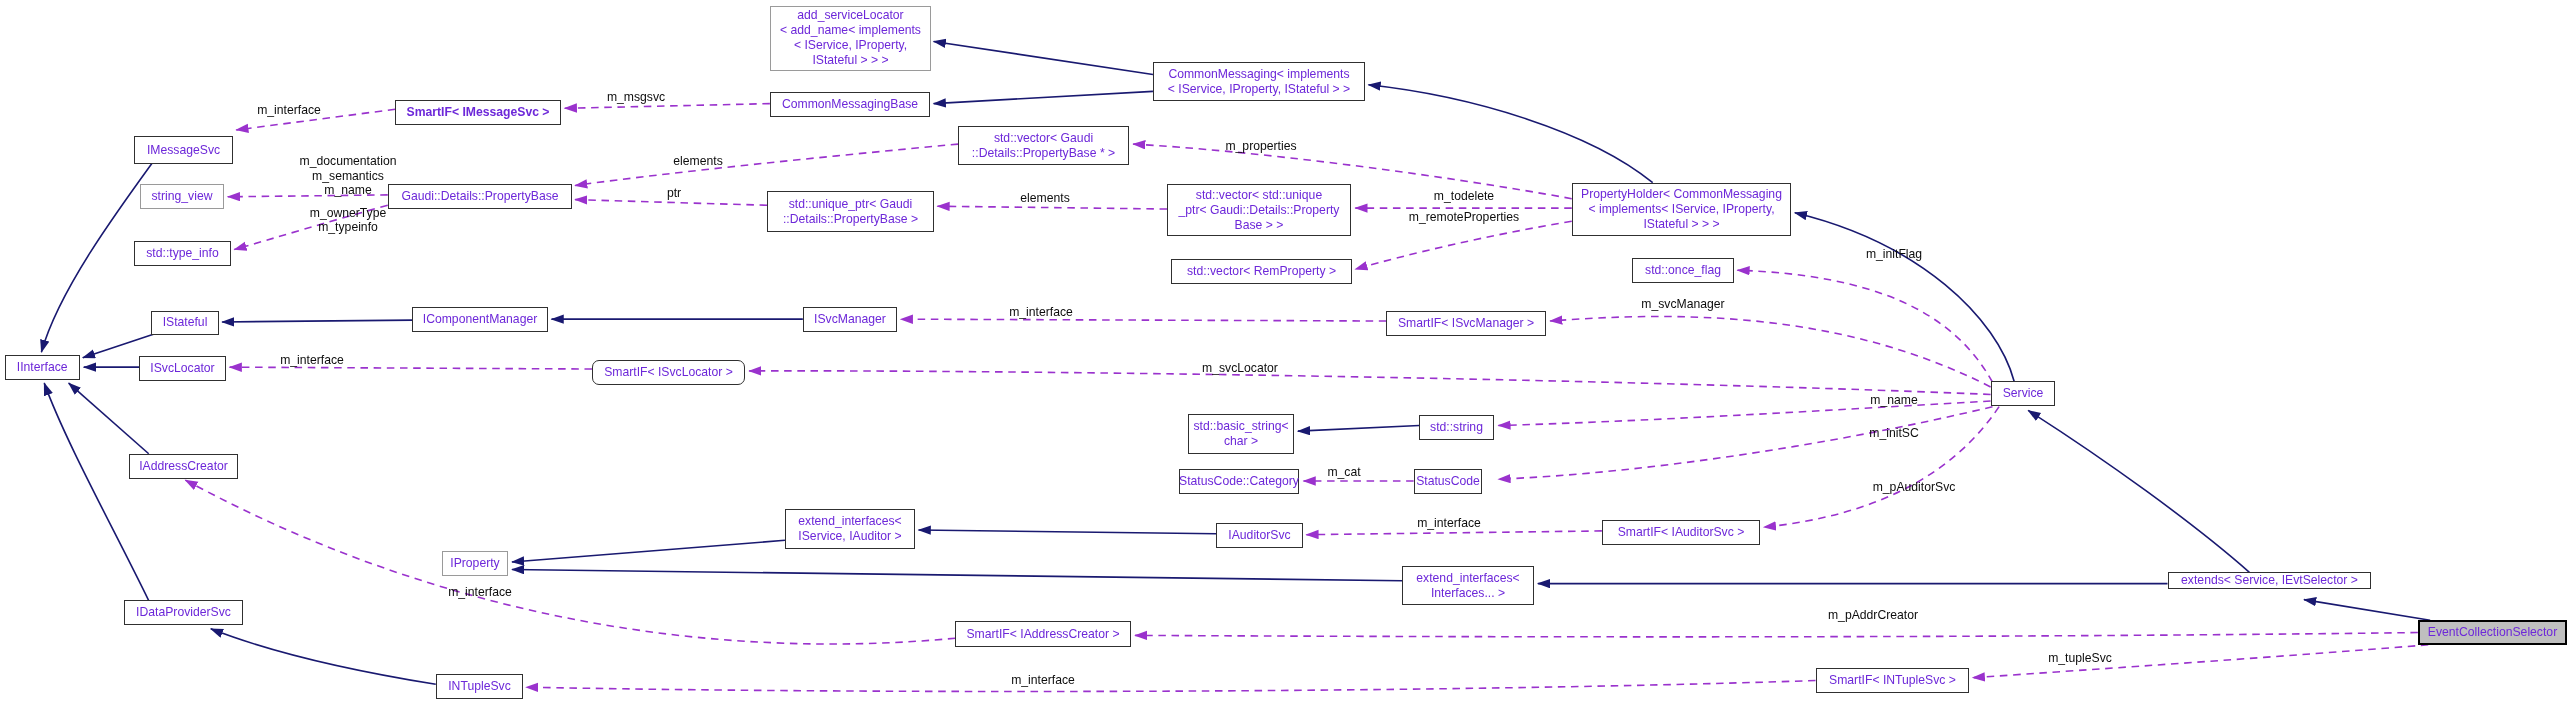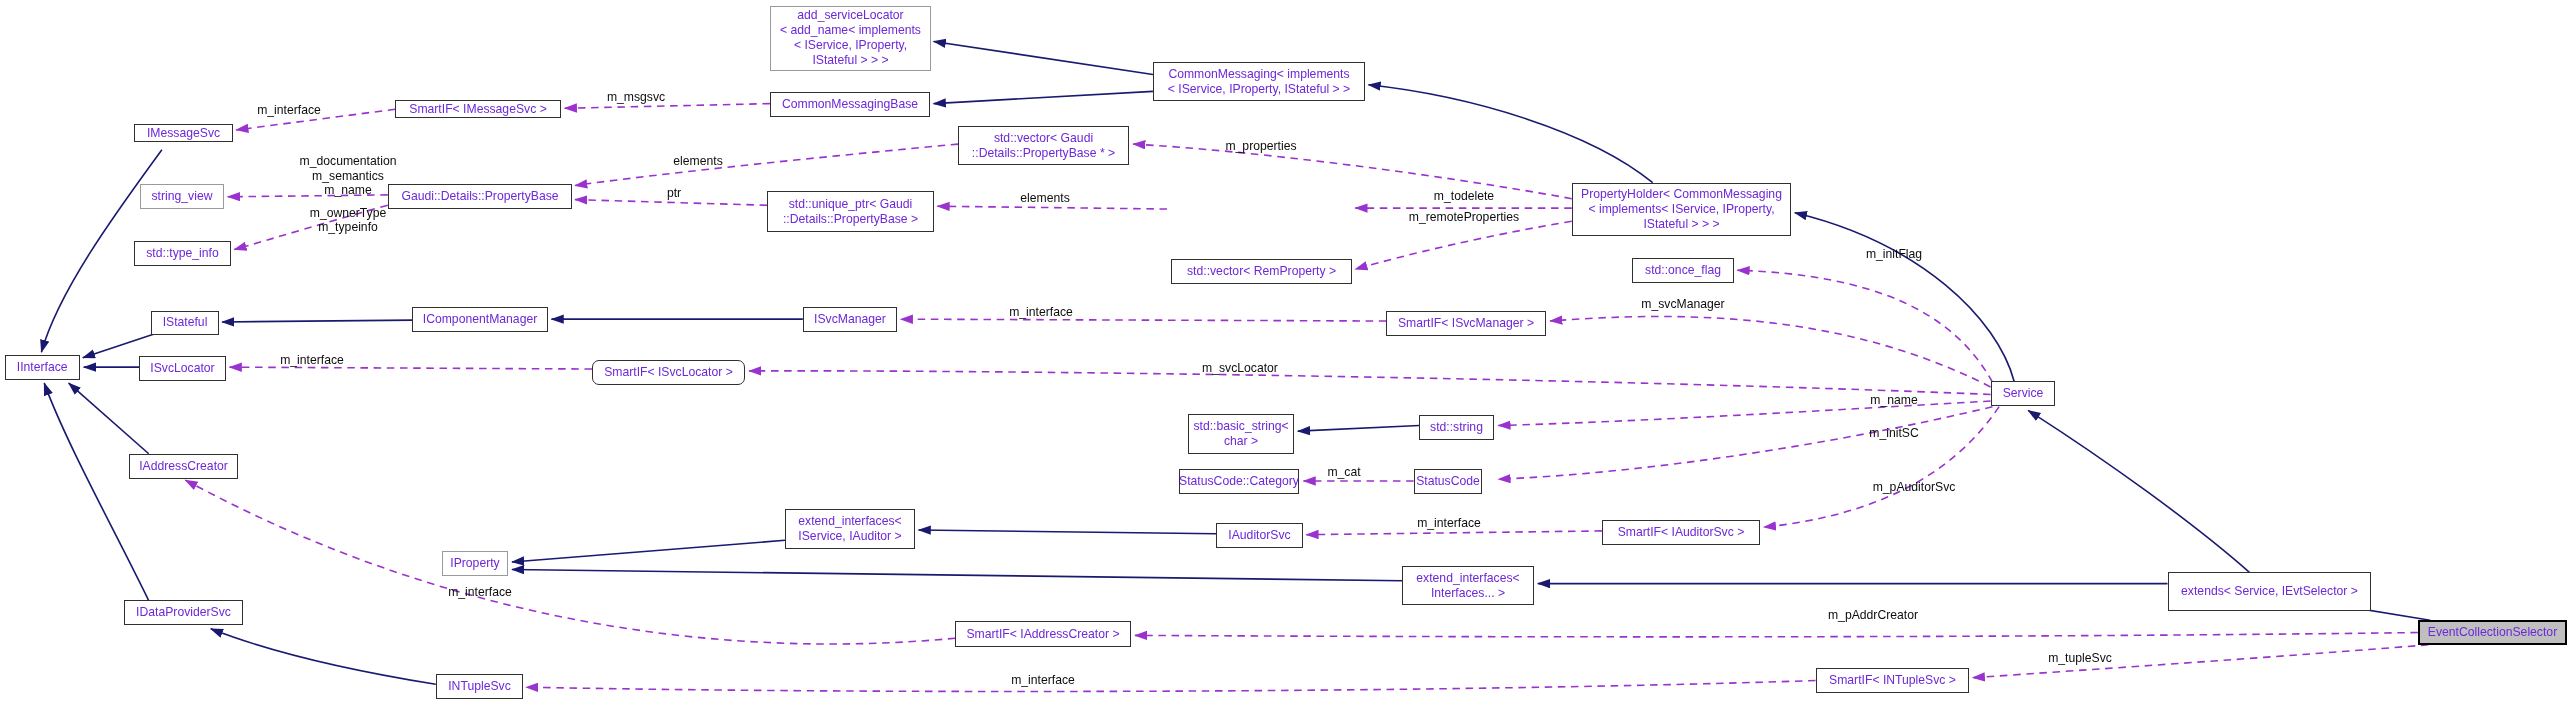--- a/index.html
+++ b/index.html
@@ -107,42 +107,47 @@
       <div class="nl">&lt; IService, IProperty,</div>
       <div class="nl">IStateful &gt; &gt; &gt;</div>
     </div>
     <div class="node" style="left: 1153px; top: 62px; width: 212px; height: 39px;">
       <div class="nl">CommonMessaging&lt; implements</div>
       <div class="nl">&lt; IService, IProperty, IStateful &gt; &gt;</div>
     </div>
     <div class="node" style="left: 770px; top: 92px; width: 160px; height: 24.5px;">
       <div class="nl">CommonMessagingBase</div>
     </div>
-    <div class="node" style="left: 395px; top: 100px; width: 166px; height: 18px;">
+    <div class="node" style="left: 395px; top: 100px; width: 166px; height: 25px; font-weight: bold;">
       <div class="nl">SmartIF&lt; IMessageSvc &gt;</div>
     </div>
-    <div class="node" style="left: 134px; top: 124px; width: 99px; height: 18px;">
+    <div class="node" style="left: 134px; top: 136px; width: 99px; height: 28px;">
       <div class="nl">IMessageSvc</div>
     </div>
     <div class="node gray" style="left: 140px; top: 184px; width: 84px; height: 24.5px;">
       <div class="nl">string_view</div>
     </div>
     <div class="node" style="left: 388px; top: 184px; width: 184px; height: 25.4px;">
       <div class="nl">Gaudi::Details::PropertyBase</div>
     </div>
     <div class="node" style="left: 134px; top: 241px; width: 97px; height: 25.4px;">
       <div class="nl">std::type_info</div>
     </div>
     <div class="node" style="left: 958px; top: 126px; width: 171px; height: 39px;">
       <div class="nl">std::vector&lt; Gaudi</div>
       <div class="nl">::Details::PropertyBase * &gt;</div>
     </div>
     <div class="node" style="left: 767px; top: 191px; width: 167px; height: 41px;">
       <div class="nl">std::unique_ptr&lt; Gaudi</div>
       <div class="nl">::Details::PropertyBase &gt;</div>
+    </div>
+    <div class="node" style="left: 1167px; top: 184px; width: 184px; height: 52px;">
+      <div class="nl">std::vector&lt; std::unique</div>
+      <div class="nl">_ptr&lt; Gaudi::Details::Property</div>
+      <div class="nl">Base &gt; &gt;</div>
     </div>
     <div class="node" style="left: 1171px; top: 259px; width: 181px; height: 24.5px;">
       <div class="nl">std::vector&lt; RemProperty &gt;</div>
     </div>
     <div class="node" style="left: 1572px; top: 183px; width: 219px; height: 53px;">
       <div class="nl">PropertyHolder&lt; CommonMessaging</div>
       <div class="nl">&lt; implements&lt; IService, IProperty,</div>
       <div class="nl">IStateful &gt; &gt; &gt;</div>
     </div>
     <div class="node" style="left: 1632px; top: 258px; width: 102px; height: 24.5px;">
@@ -198,21 +203,21 @@
     <div class="node" style="left: 1602px; top: 520px; width: 158px; height: 25.4px;">
       <div class="nl">SmartIF&lt; IAuditorSvc &gt;</div>
     </div>
     <div class="node gray" style="left: 442px; top: 551px; width: 66px; height: 24.5px;">
       <div class="nl">IProperty</div>
     </div>
     <div class="node" style="left: 1402px; top: 566px; width: 132px; height: 39px;">
       <div class="nl">extend_interfaces&lt;</div>
       <div class="nl">Interfaces... &gt;</div>
     </div>
-    <div class="node" style="left: 2168px; top: 572px; width: 203px; height: 39px;">
+    <div class="node" style="left: 2168px; top: 572px; width: 203px; height: 17px;">
       <div class="nl">extends&lt; Service, IEvtSelector &gt;</div>
     </div>
     <div class="node" style="left: 124px; top: 600px; width: 119px; height: 25.4px;">
       <div class="nl">IDataProviderSvc</div>
     </div>
     <div class="node" style="left: 955px; top: 621px; width: 176px; height: 26px;">
       <div class="nl">SmartIF&lt; IAddressCreator &gt;</div>
     </div>
     <div class="node hl" style="left: 2418px; top: 620px; width: 149px; height: 24.5px;">
       <div class="nl">EventCollectionSelector</div>

